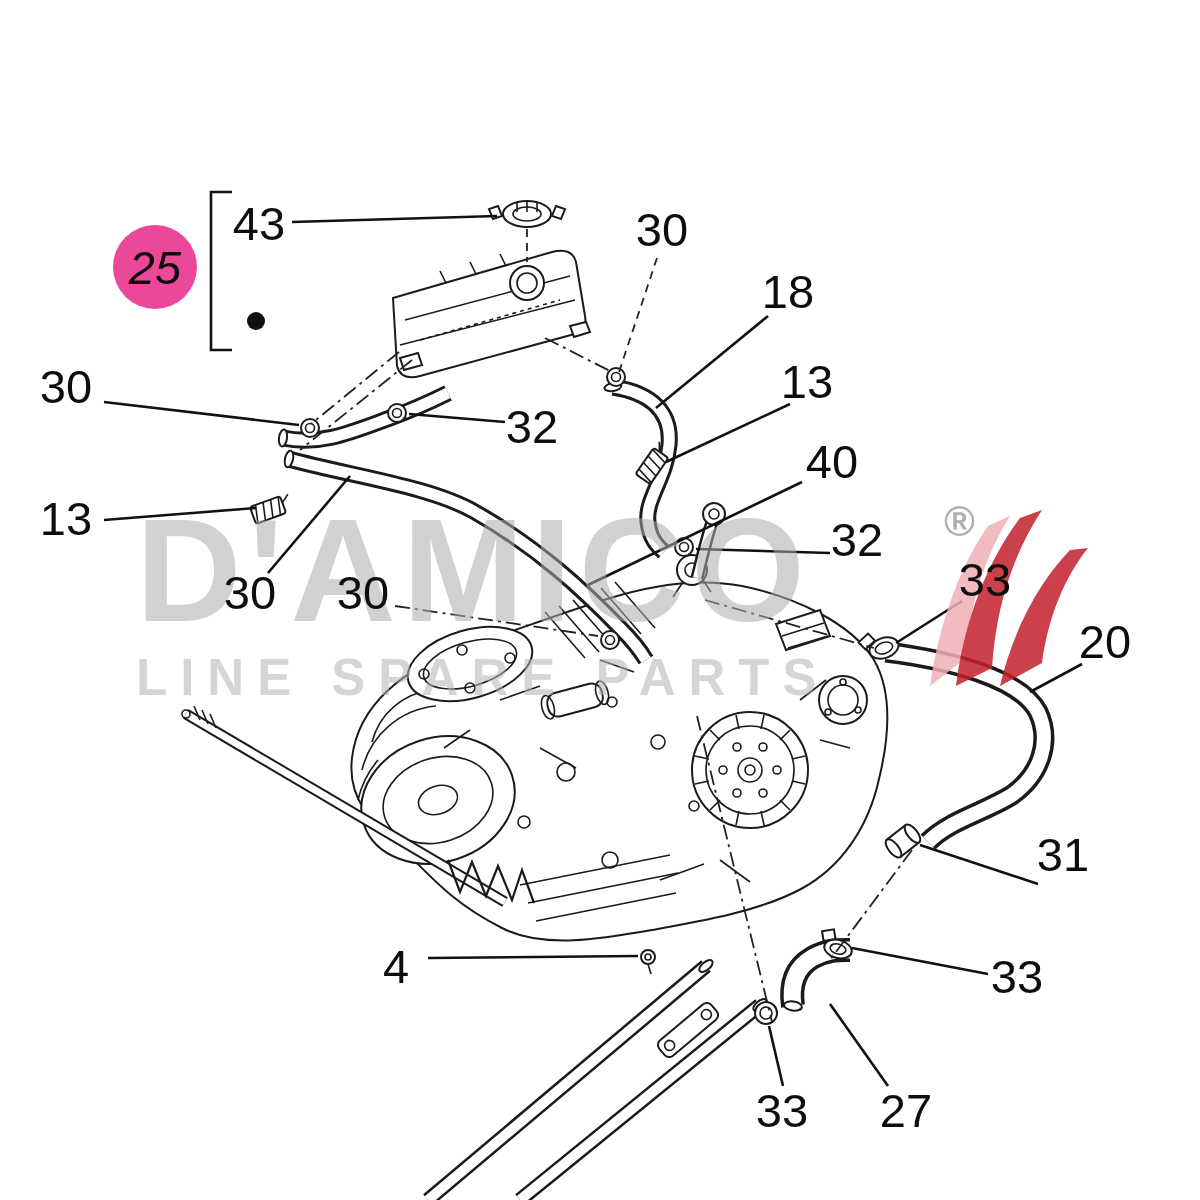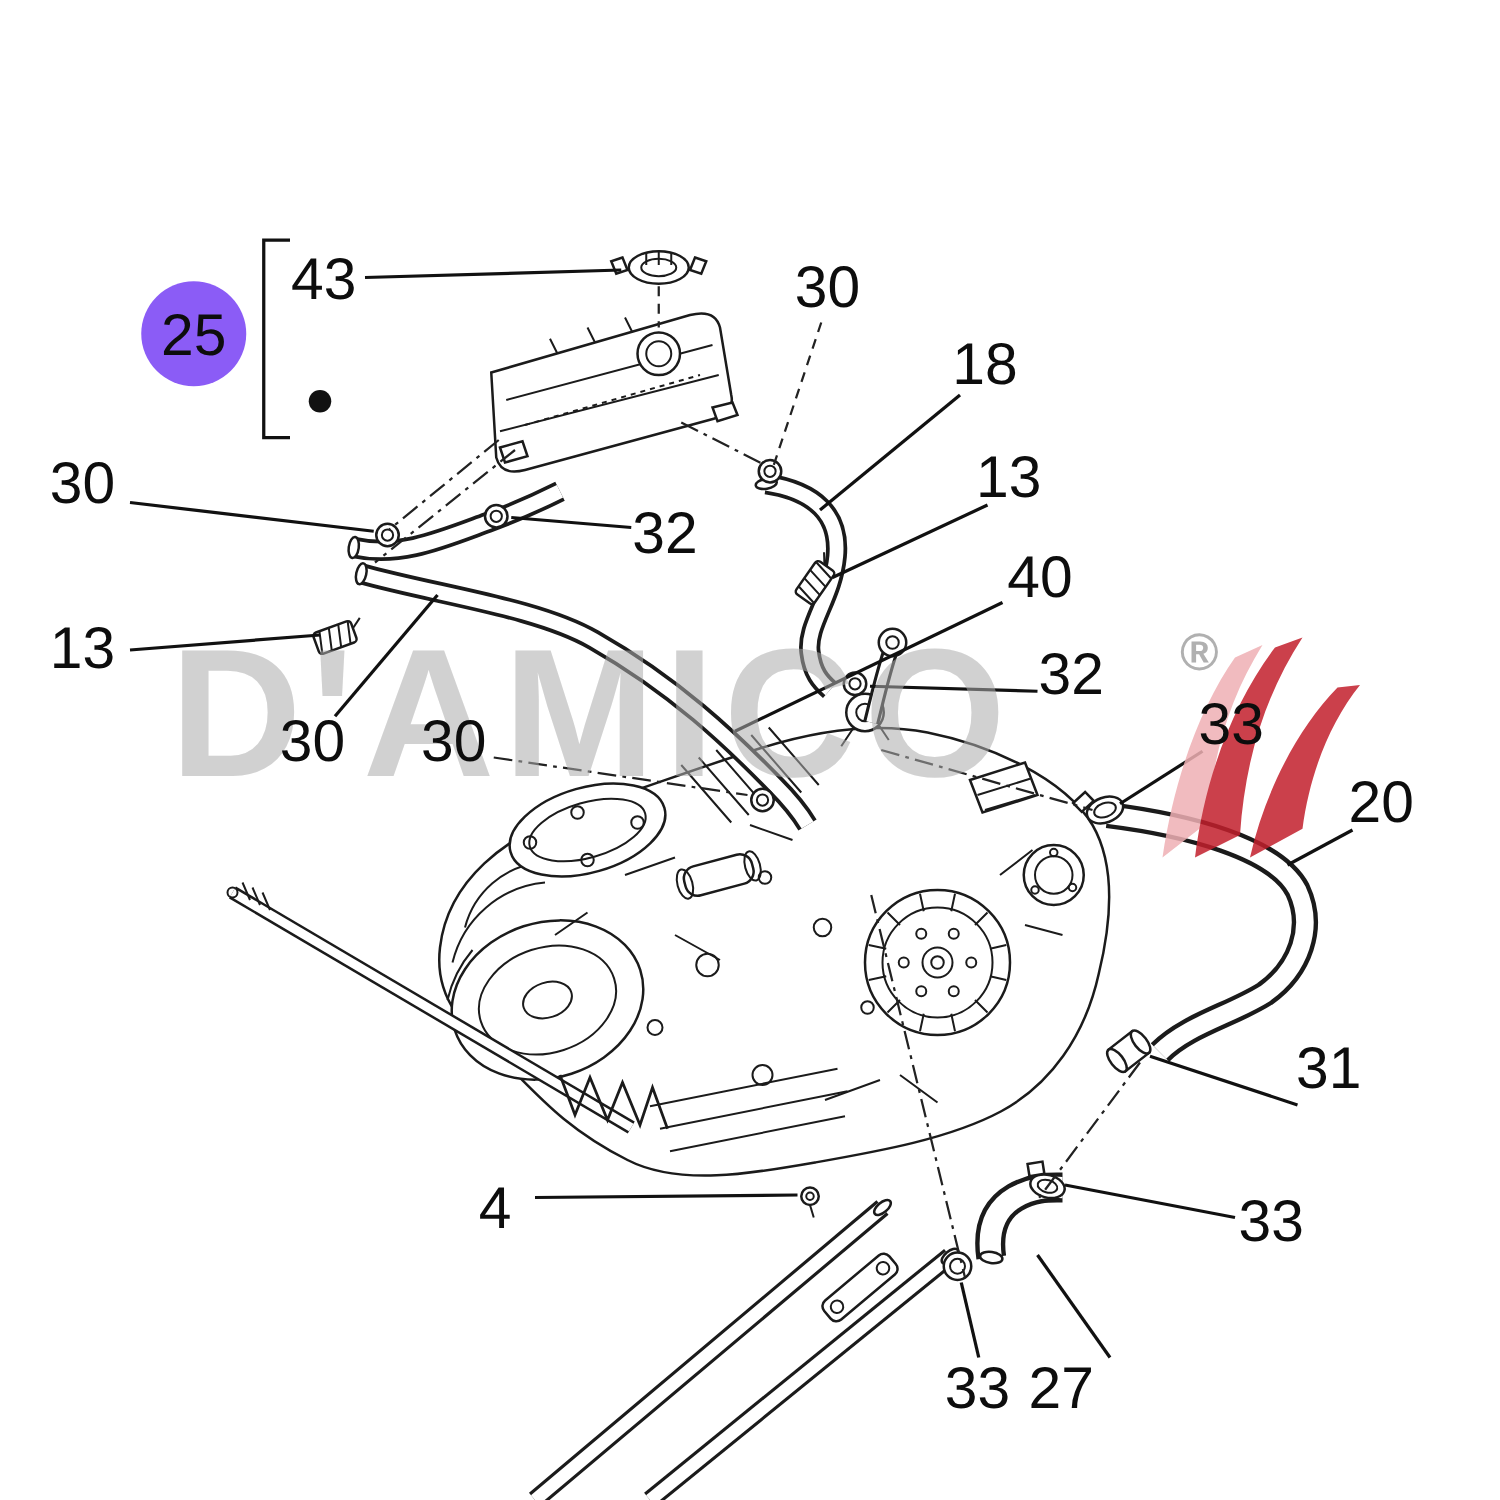--- a/index.html
+++ b/index.html
@@ -247,44 +247,45 @@
       <path class="leader" d="M428,958 L638,956"></path>
       <path class="leader" d="M988,974 L852,948"></path>
       <path class="leader" d="M783,1086 L769,1026"></path>
       <path class="leader" d="M888,1086 L830,1004"></path>
     </g>
   </svg>
 
   <div class="watermark">
     <div class="wm-text">
       <div class="wm-brand">D'AMICO</div>
+      <div class="wm-tag">LINE SPARE PARTS</div>
     </div>
     <div class="wm-reg">®</div>
     <div class="wm-logo">
       <svg width="200" height="185" viewBox="0 0 200 185">
         <path d="M118,8 C92,50 78,95 74,150 L38,178 C48,110 70,55 96,18 Z" fill="#efb0b4"></path>
         <path d="M150,2 C120,48 104,100 100,160 L64,178 C72,112 96,52 128,10 Z" fill="#c21f2c"></path>
         <path d="M196,40 C172,70 156,110 150,155 L108,178 C120,125 146,75 178,42 Z" fill="#c21f2c"></path>
       </svg>
     </div>
   </div>
 
   <div class="callout" style="left:259px;top:223px">43</div>
   <div class="callout" style="left:662px;top:229px">30</div>
-  <div class="callout hl" style="left: 155px; top: 267px; background: #8b5cf6;">25</div>
+  <div class="callout hl" style="left: 155px; top: 267px; background: #ec4899; font-style: italic;">25</div>
   <div class="callout" style="left:788px;top:291px">18</div>
   <div class="callout" style="left:807px;top:381px">13</div>
   <div class="callout" style="left:66px;top:386px">30</div>
   <div class="callout" style="left:532px;top:426px">32</div>
   <div class="callout" style="left:832px;top:461px">40</div>
   <div class="callout" style="left:66px;top:518px">13</div>
   <div class="callout" style="left:857px;top:539px">32</div>
   <div class="callout" style="left:985px;top:579px">33</div>
   <div class="callout" style="left:250px;top:592px">30</div>
   <div class="callout" style="left:363px;top:592px">30</div>
   <div class="callout" style="left:1105px;top:641px">20</div>
   <div class="callout" style="left:1063px;top:854px">31</div>
   <div class="callout" style="left:396px;top:966px">4</div>
   <div class="callout" style="left:1017px;top:976px">33</div>
   <div class="callout" style="left:782px;top:1110px">33</div>
-  <div class="callout" style="left:849px;top:1110px">27</div>
+  <div class="callout" style="left:906px;top:1110px">27</div>
 
 </div>
 
 </body></html>

